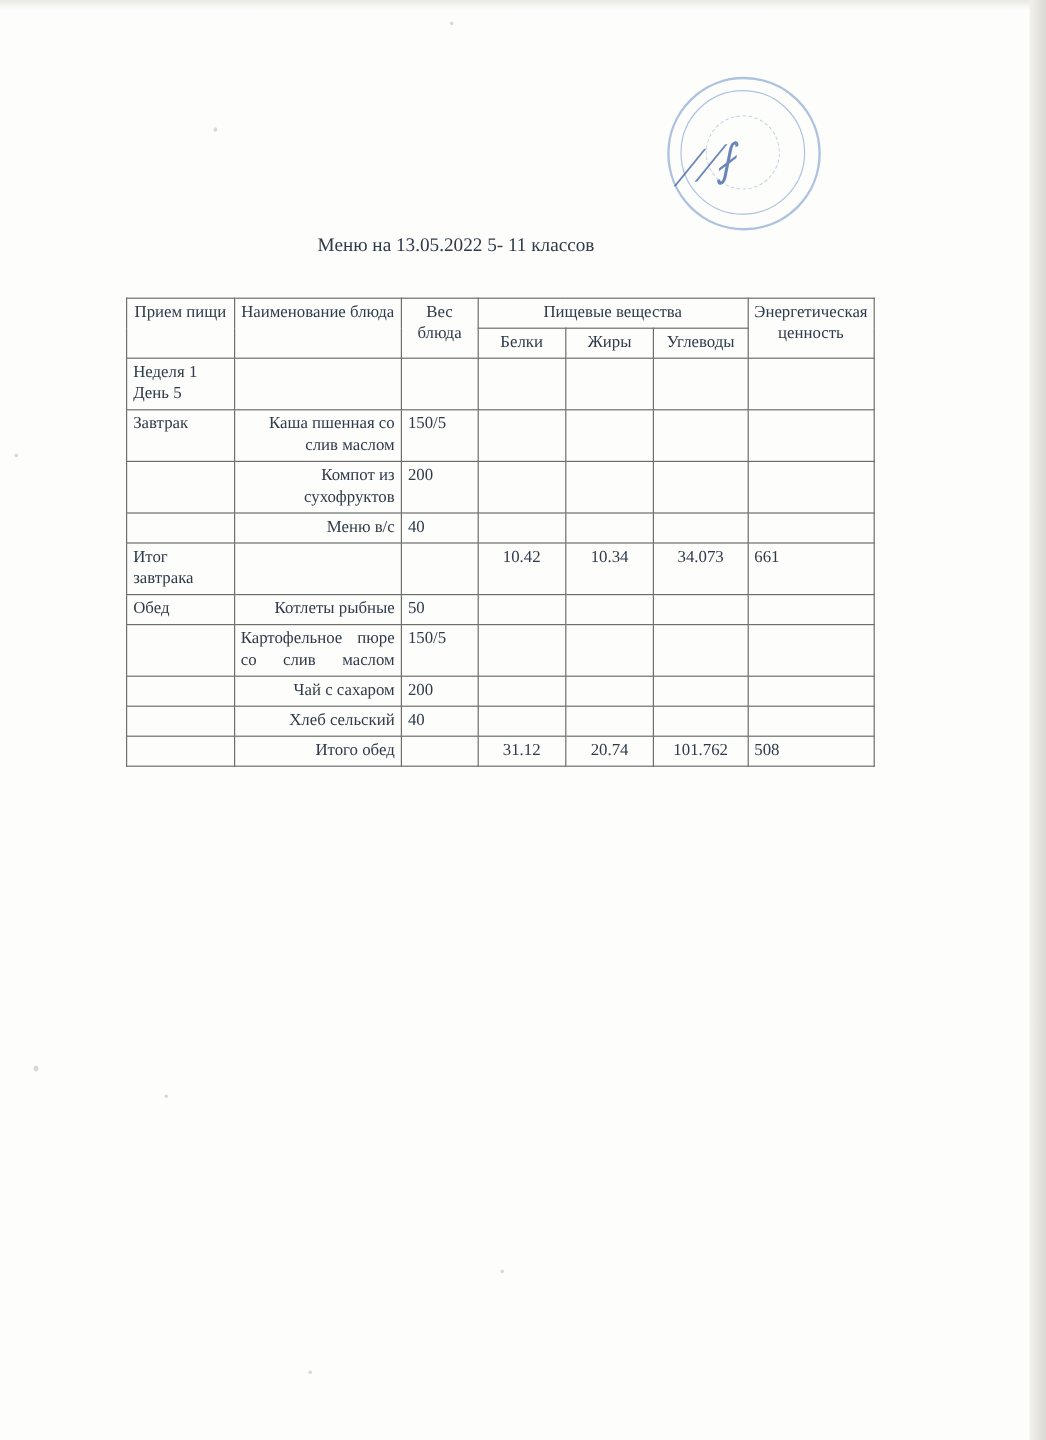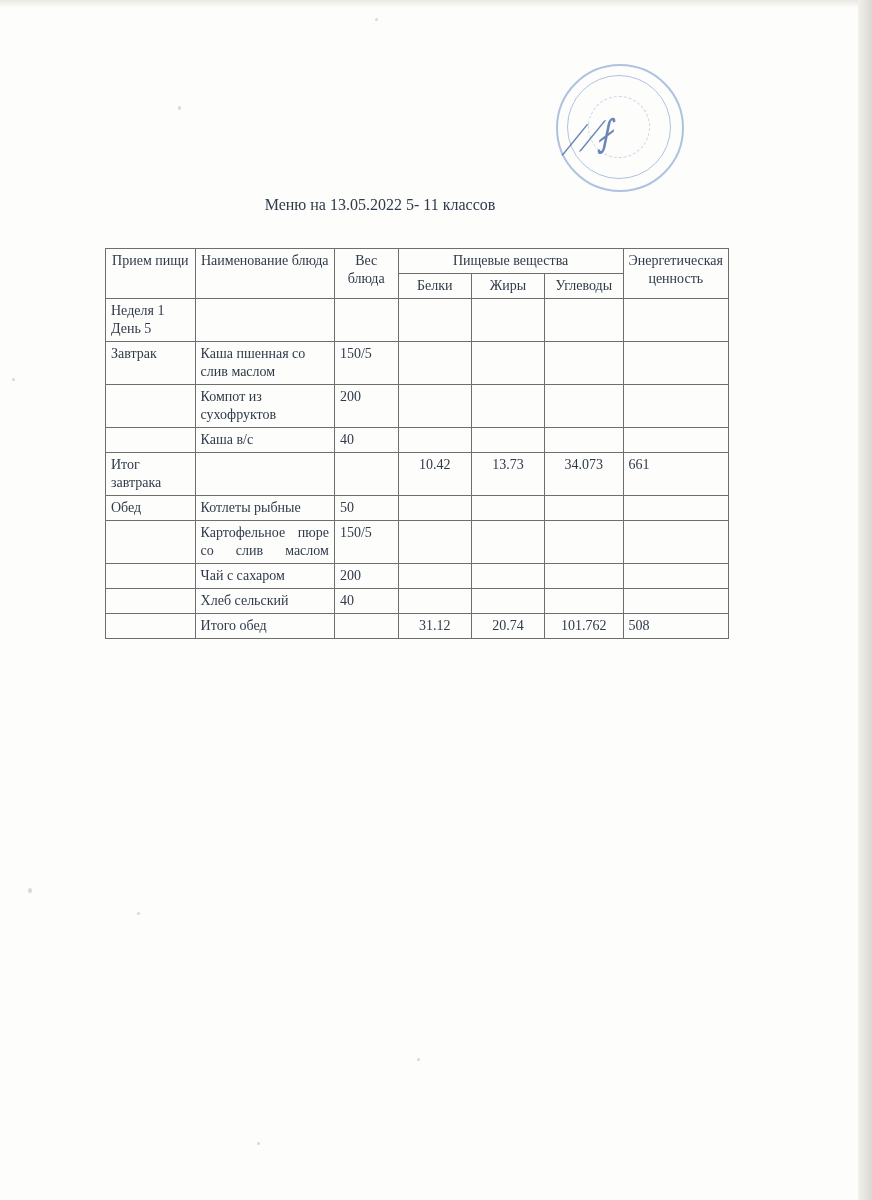--- a/index.html
+++ b/index.html
@@ -110,21 +110,21 @@
   }
   table.menu td, table.menu th {
     border: 1px solid #6e6e6e;
     padding: 3px 5px;
     vertical-align: top;
     font-weight: normal;
     line-height: 18px;
   }
   th.hd { text-align: center; }
   .col-meal  { width: 88px; text-align: left; }
-  .col-dish  { width: 142px; }
+  .col-dish  { width: 142px; text-align: right; }
   .col-weight{ width: 58px; }
   .col-num   { width: 71px; text-align: center; }
   .col-energy{ width: 82px; text-align: left; }
   .justify-cell {
     text-align: justify;
     text-align-last: justify;
     font-family: Liberation Serif, serif;
   }
   
   .speck {
@@ -198,33 +198,33 @@
           <td class="col-meal"></td>
           <td class="col-dish">Компот из сухофруктов</td>
           <td class="col-weight">200</td>
           <td class="col-num"></td>
           <td class="col-num"></td>
           <td class="col-num"></td>
           <td class="col-energy"></td>
         </tr>
         <tr>
           <td class="col-meal"></td>
-          <td class="col-dish">Каша в/с</td>
+          <td class="col-dish">Меню в/с</td>
           <td class="col-weight">40</td>
           <td class="col-num"></td>
           <td class="col-num"></td>
           <td class="col-num"></td>
           <td class="col-energy"></td>
         </tr>
         <tr>
           <td class="col-meal">Итог завтрака</td>
           <td class="col-dish"></td>
           <td class="col-weight"></td>
           <td class="col-num">10.42</td>
-          <td class="col-num">13.73</td>
+          <td class="col-num">10.34</td>
           <td class="col-num">34.073</td>
           <td class="col-energy">661</td>
         </tr>
         <tr>
           <td class="col-meal">Обед</td>
           <td class="col-dish">Котлеты рыбные</td>
           <td class="col-weight">50</td>
           <td class="col-num"></td>
           <td class="col-num"></td>
           <td class="col-num"></td>

